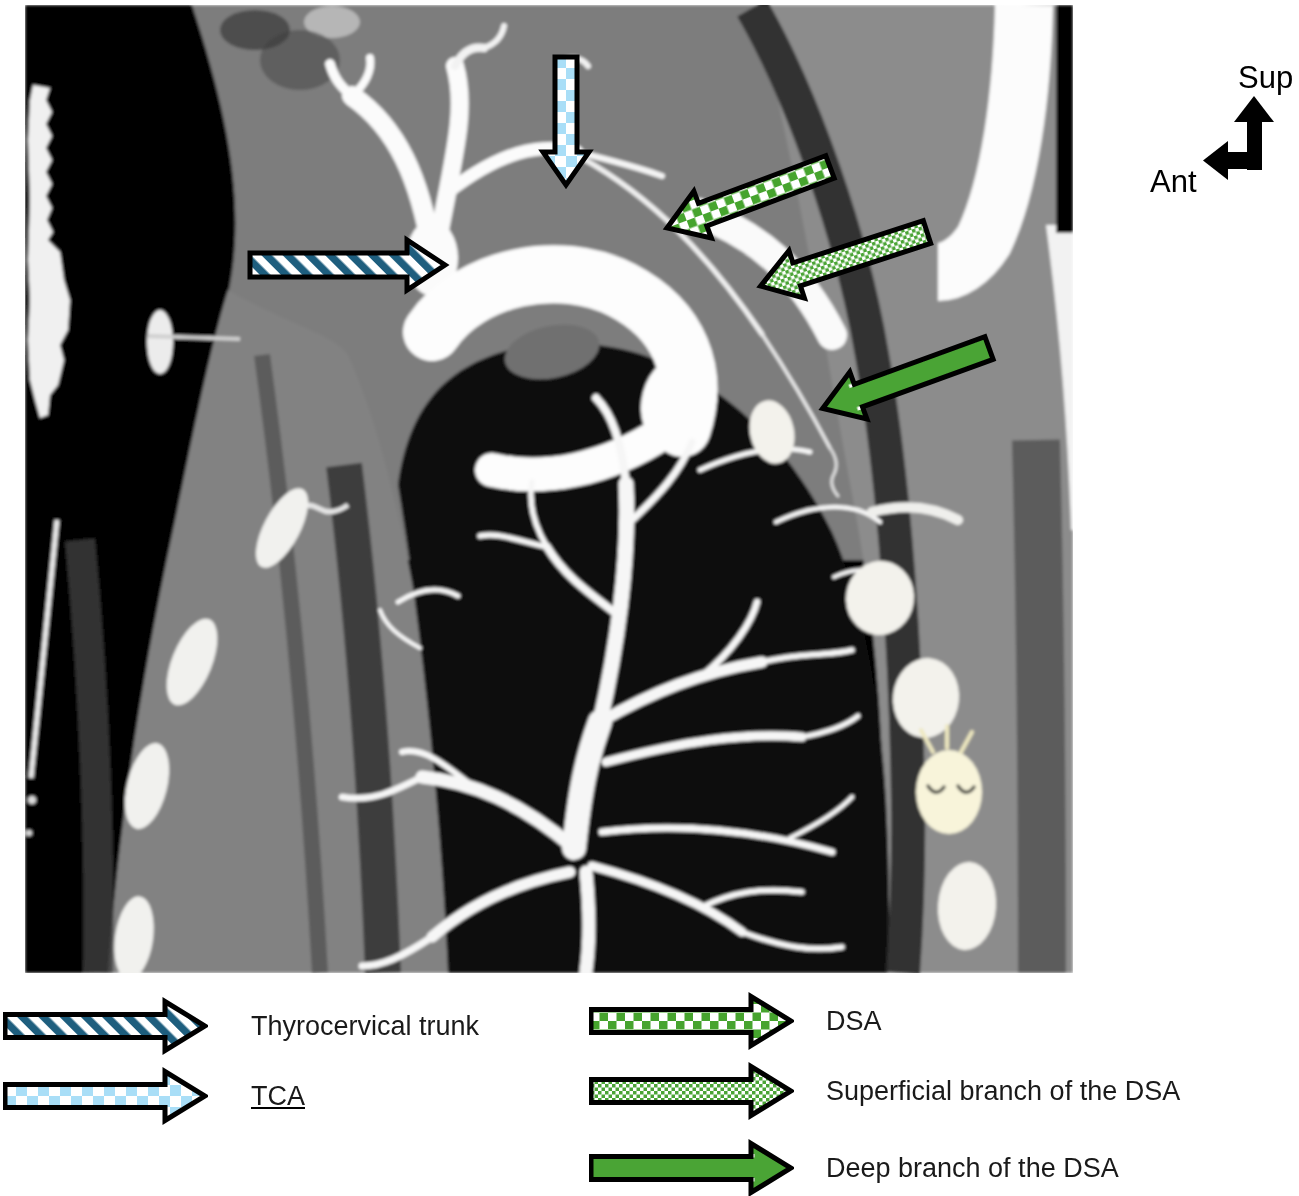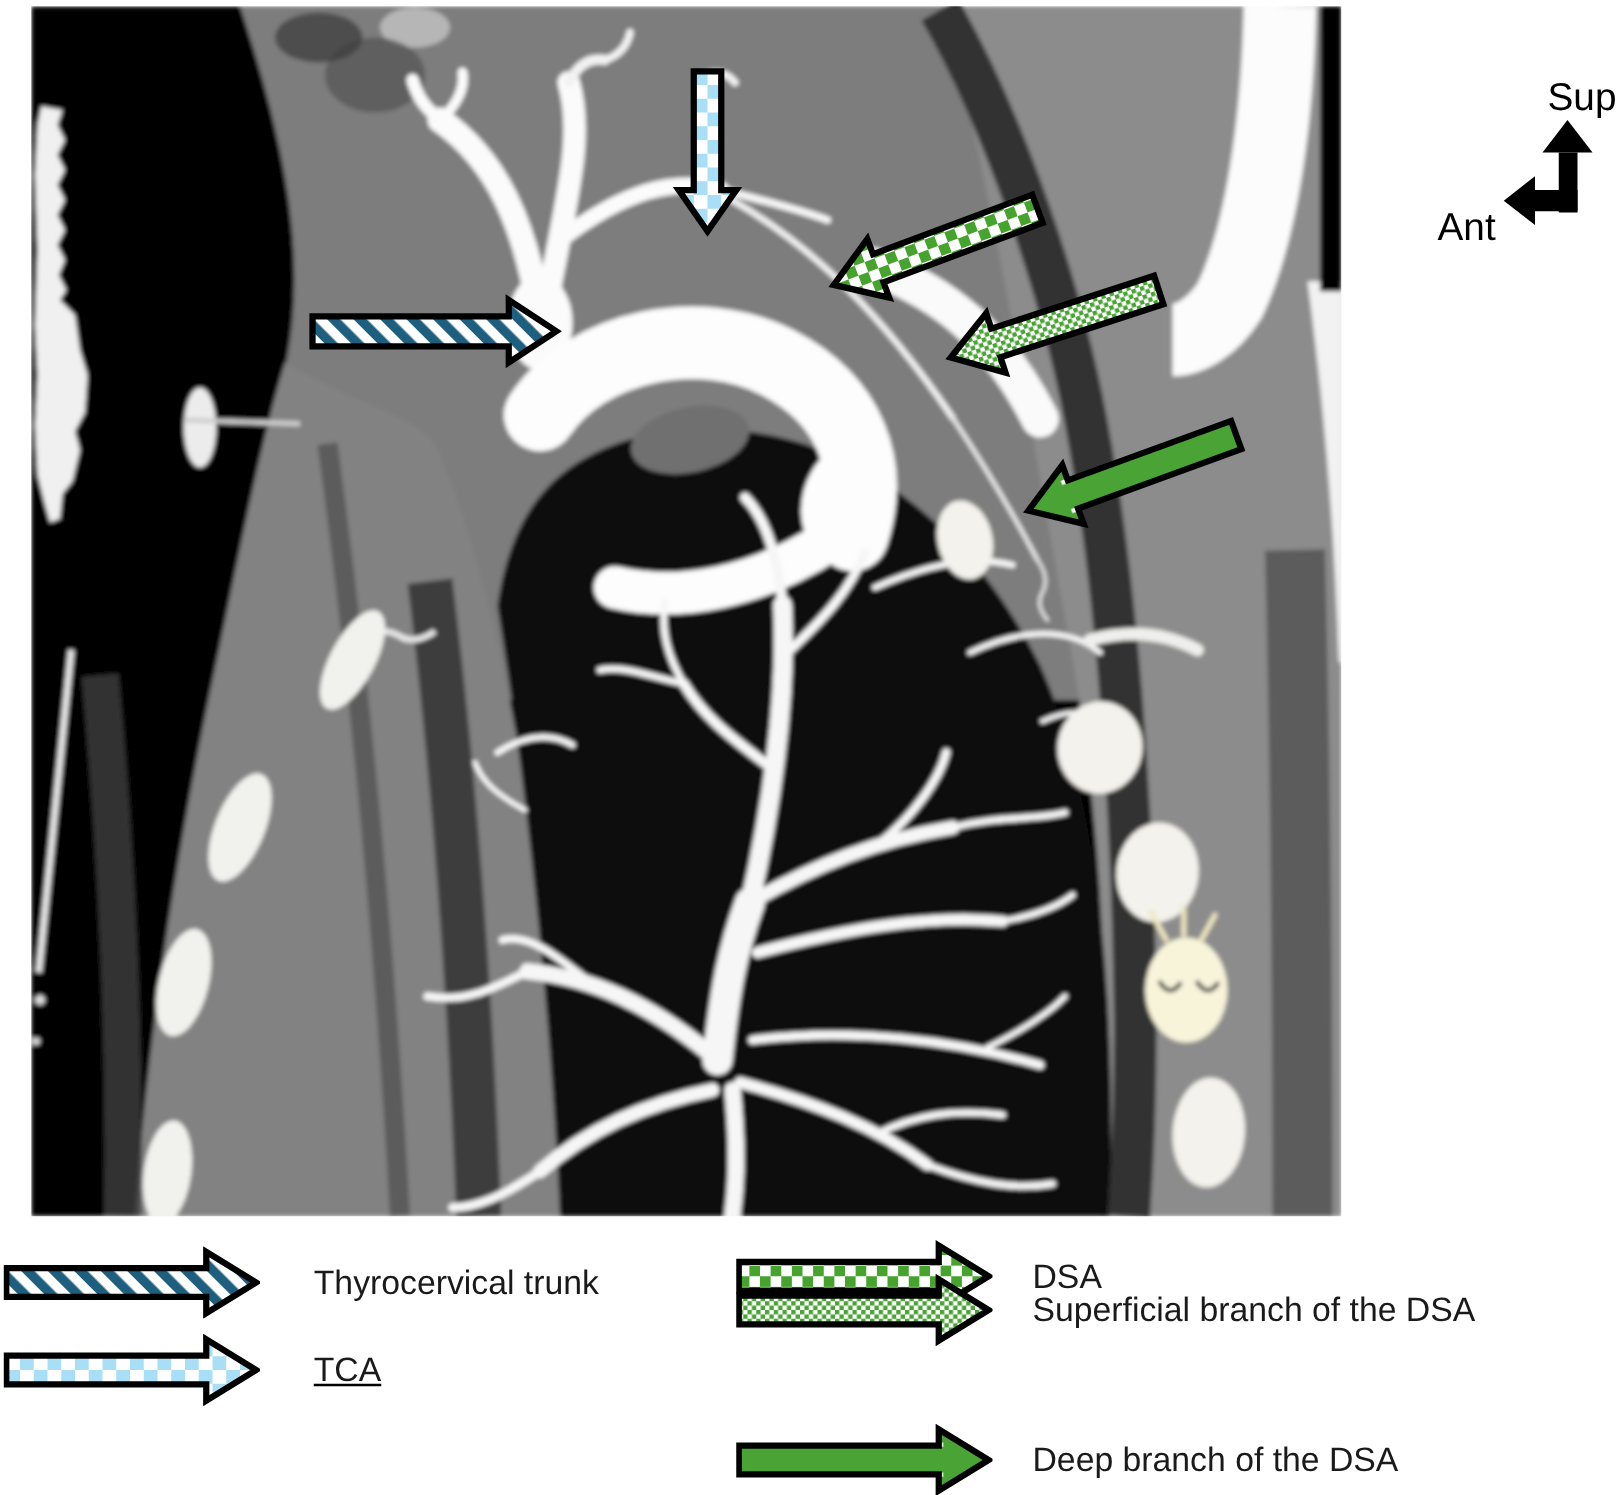--- a/index.html
+++ b/index.html
@@ -195,21 +195,21 @@
     <span class="legend-label">TCA</span>
   </div>
 
   <div class="legend-row gap-right" style="left:589px;top:992px;">
     <svg width="205" height="58" viewBox="0 0 205 58">
       <path transform="translate(2,29)" d="M 0,-11.5 L 160,-11.5 L 160,-24.5 L 200,0 L 160,24.5 L 160,11.5 L 0,11.5 Z" fill="url(#pGreenCheck)" stroke="#000" stroke-width="5"></path>
     </svg>
     <span class="legend-label">DSA</span>
   </div>
 
-  <div class="legend-row gap-right" style="left:589px;top:1019px;align-items:center;">
+  <div class="legend-row gap-right" style="left:589px;top:1062px;align-items:center;">
     <svg width="205" height="58" viewBox="0 0 205 58">
       <path transform="translate(2,29)" d="M 0,-11.5 L 160,-11.5 L 160,-24.5 L 200,0 L 160,24.5 L 160,11.5 L 0,11.5 Z" fill="url(#pGreenFine)" stroke="#000" stroke-width="5"></path>
     </svg>
     <span class="legend-label">Superficial branch of the DSA</span>
   </div>
 
   <div class="legend-row gap-right" style="left:589px;top:1139px;">
     <svg width="205" height="58" viewBox="0 0 205 58">
       <path transform="translate(2,29)" d="M 0,-11.5 L 160,-11.5 L 160,-24.5 L 200,0 L 160,24.5 L 160,11.5 L 0,11.5 Z" fill="url(#pGreenDots)" stroke="#000" stroke-width="5"></path>
     </svg>

